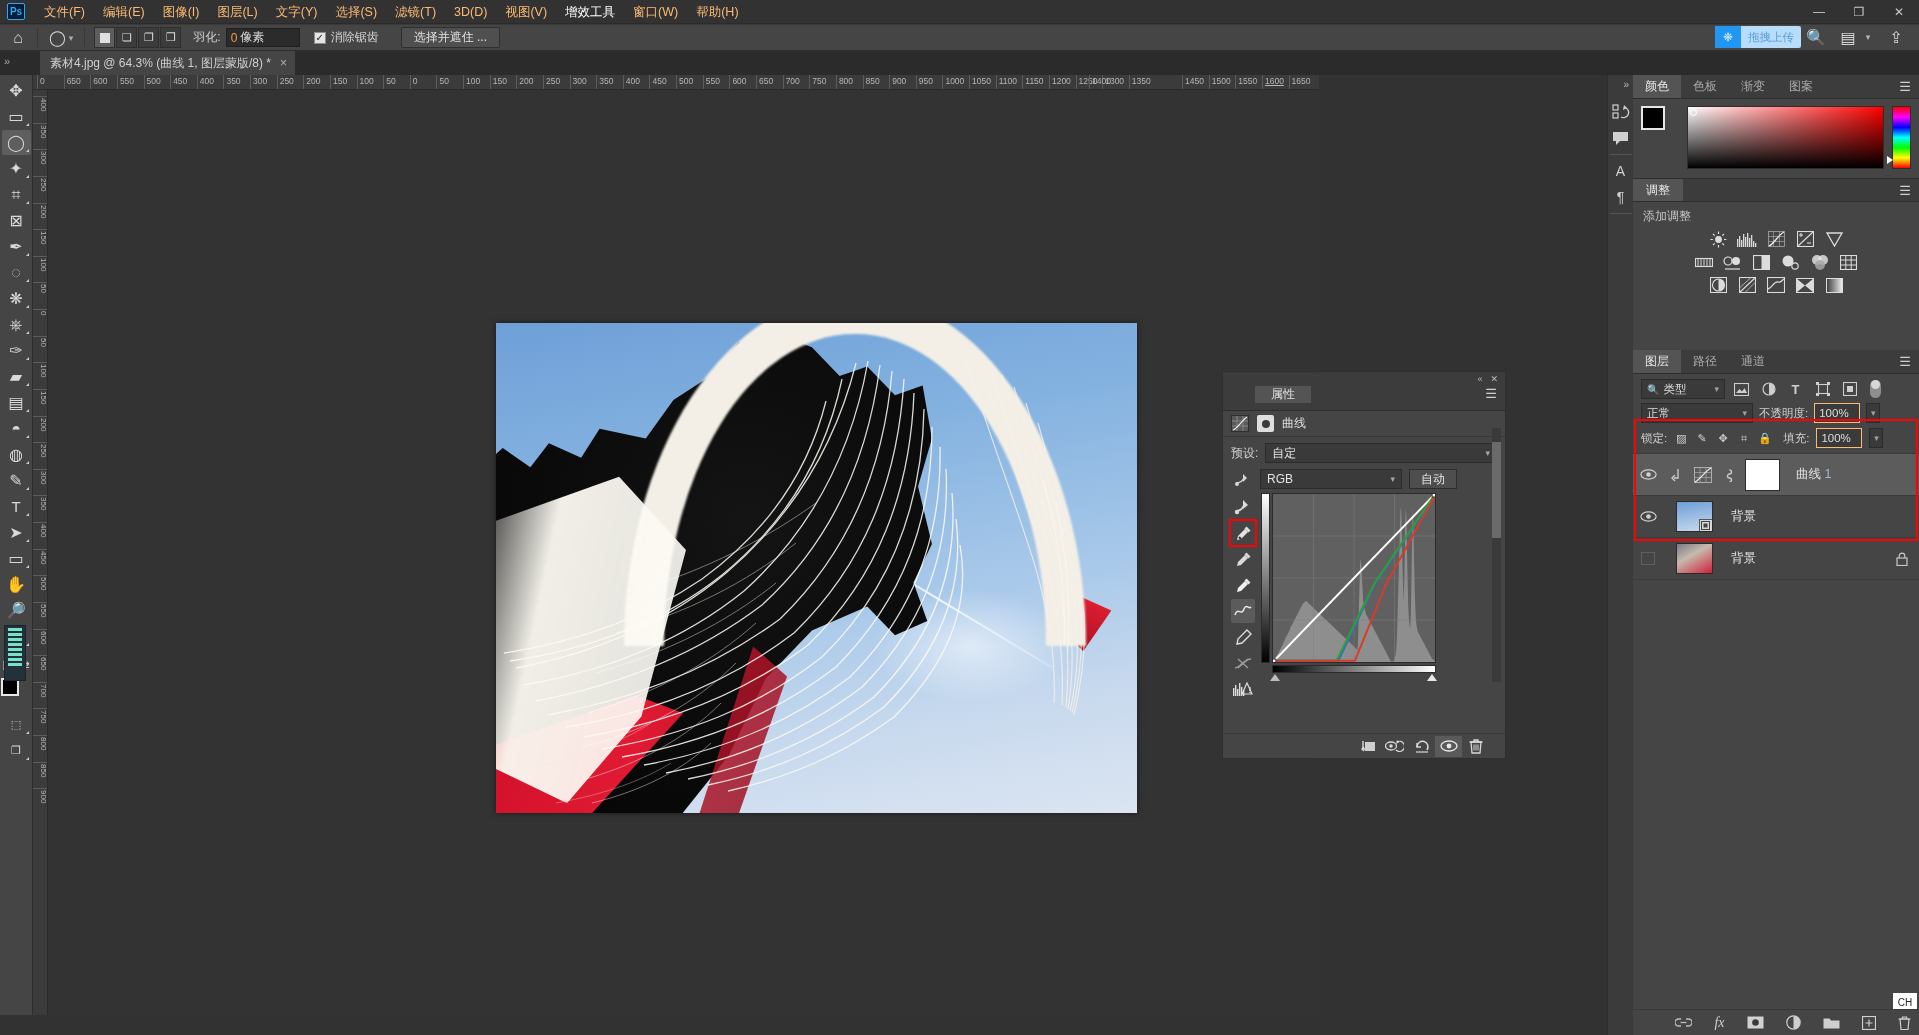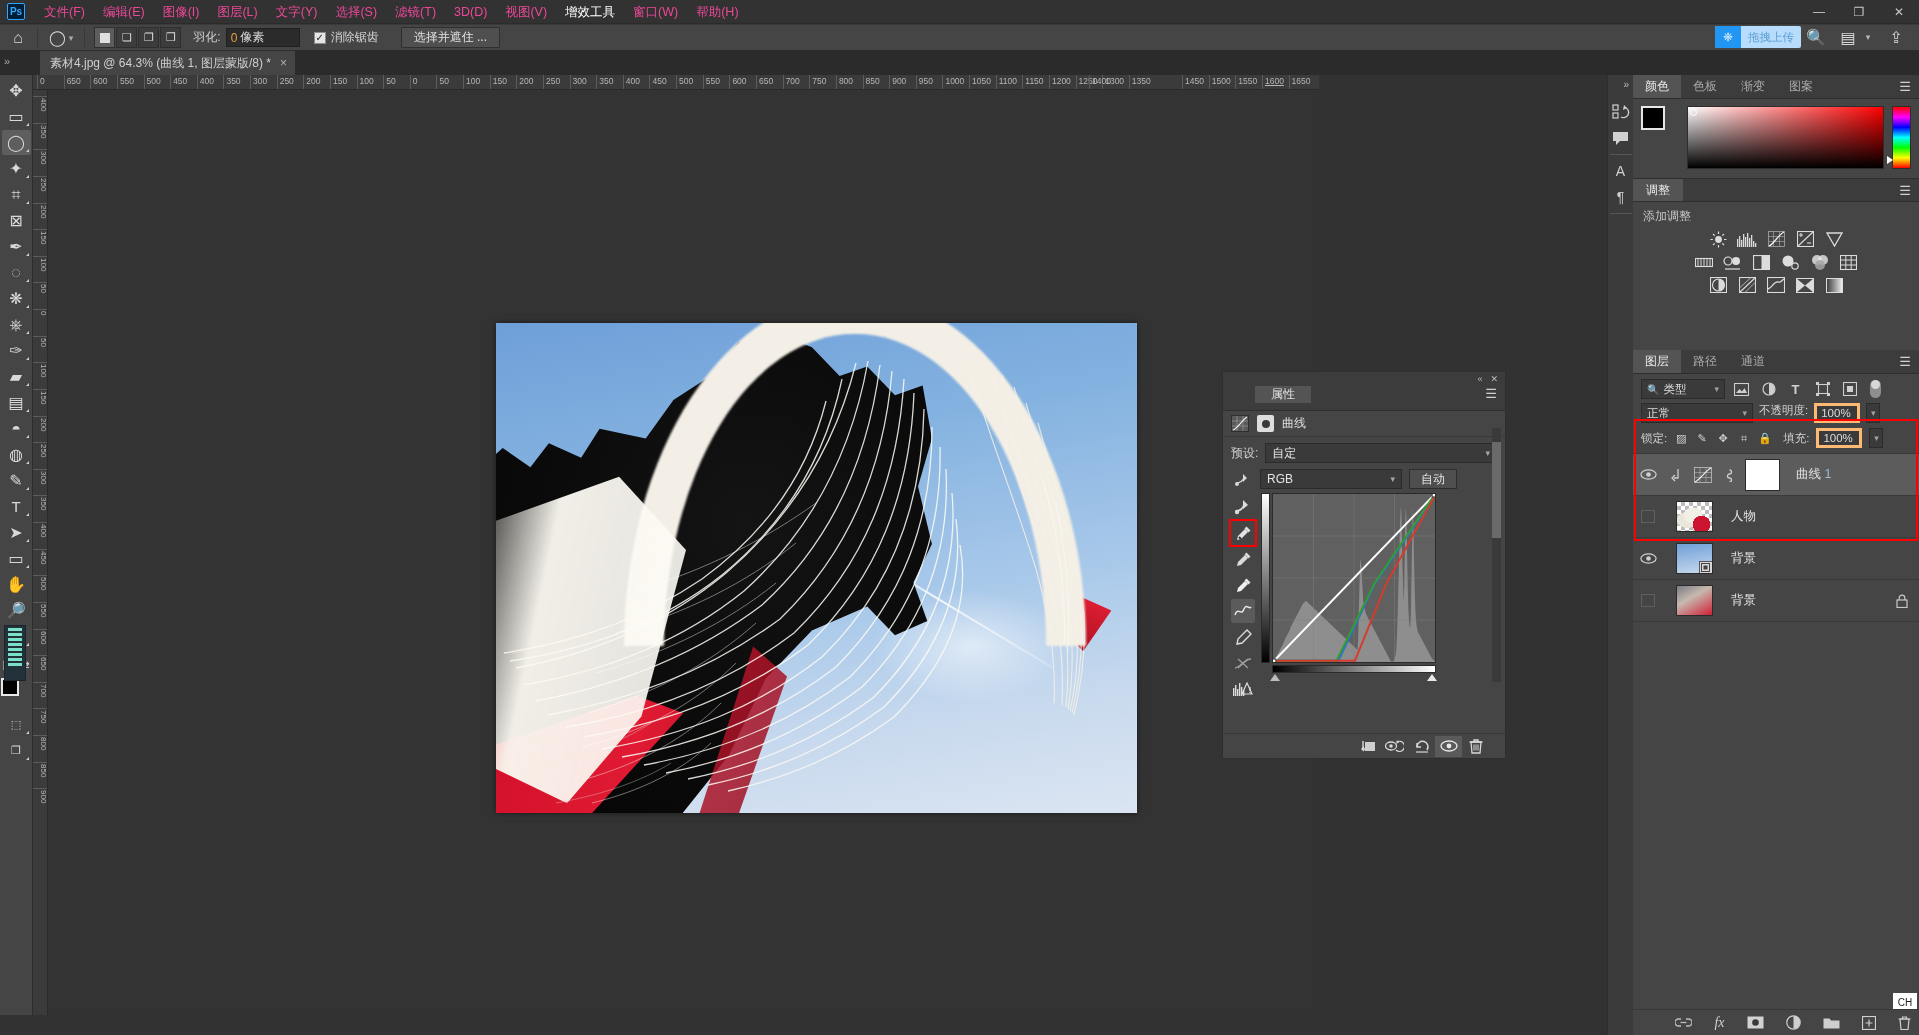--- a/index.html
+++ b/index.html
@@ -18,21 +18,21 @@
     background: #323232; display: flex; align-items: center;
     border-bottom: 1px solid #2b2b2b;
   }
   .ps-logo {
     width: 18px; height: 17px; margin-left: 7px; margin-right: 10px;
     background: #001e36; border: 1px solid #31a8ff; border-radius: 2px;
     color: #31a8ff; font-size: 10px; font-weight: bold;
     display: flex; align-items: center; justify-content: center;
   }
   .menu-item {
-    color: #ec4899; font-size: 12.5px; padding: 3px 9px; white-space: nowrap;
+    color: #fdba74; font-size: 12.5px; padding: 3px 9px; white-space: nowrap;
     line-height: 16px;
   }
   .menu-item.accent { color: #ffffff; }
   .win-ctrls { position: absolute; right: 0; top: 0; height: 24px; display: flex; }
   .win-btn {
     width: 40px; height: 24px; display: flex; align-items: center;
     justify-content: center; color: #c8c8c8; font-size: 12px;
   }
 
   
@@ -384,29 +384,29 @@
   .lp-kind {
     background: #3a3a3a; border: 1px solid #2b2b2b; height: 20px; width: 84px;
     display: flex; align-items: center; gap: 4px; padding: 0 5px;
     color: #dcdcdc; font-size: 11.5px;
   }
   .lp-kind .cv { margin-left: auto; color: #a0a0a0; font-size: 9px; }
   .lp-fic { width: 21px; height: 20px; display: flex; align-items: center; justify-content: center; color: #cfcfcf; }
   .lp-toggle { width: 11px; height: 18px; border-radius: 6px; background: #8e8e8e; margin-left: 4px;
      display:flex; align-items:flex-start; justify-content:center; }
   .lp-toggle i { display:block; width: 9px; height: 9px; border-radius: 50%; background: #d8d8d8; margin-top:0px;}
-  .lp-blend { display: flex; align-items: flex-start; gap: 6px; padding: 0 8px 5px; }
+  .lp-blend { display: flex; align-items: center; gap: 6px; padding: 0 8px 5px; }
   .lp-mode {
     background: #3a3a3a; border: 1px solid #2b2b2b; height: 20px; width: 112px;
     display: flex; align-items: center; padding: 0 5px; color: #dcdcdc; font-size: 11.5px;
   }
   .lp-mode .cv { margin-left: auto; color: #a0a0a0; font-size: 9px; }
   .lp-op-label { color: #cfcfcf; font-size: 11.5px; }
   .lp-op-val {
-    background: #3a3a3a; border: 3px solid #fdba74; height: 20px; width: 46px;
+    background: #3a3a3a; border: 1px solid #fdba74; height: 20px; width: 46px;
     display: flex; align-items: center; padding: 0 4px; color: #dcdcdc; font-size: 11.5px;
   }
   .lp-op-cv { width: 14px; height: 20px; background: #3a3a3a; border: 1px solid #2b2b2b;
     display:flex; align-items:center; justify-content:center; color:#a0a0a0; font-size:9px; }
   .lp-lock { display: flex; align-items: center; gap: 7px; padding: 0 8px 5px; }
   .lp-lock .t { color: #cfcfcf; font-size: 11.5px; }
   .lp-lic { width: 14px; height: 16px; display: flex; align-items: center; justify-content: center; color: #cfcfcf; font-size: 11px; }
 
   .layer-list { border-top: 1px solid #3a3a3a; }
   .layer-row {
@@ -1170,35 +1170,20 @@
           <div class="thumb-cell" style="width:56px">
             <div class="thumb white-t" style="width:33px;height:30px"></div>
           </div>
           <div class="name-cell">
             <span>曲线</span>
             <span class="idx">1</span>
           </div>
         </div>
 
 
-        <div class="layer-row">
-          <div class="eye-cell off">
-            <svg width="14" height="13" viewBox="0 0 14 13">
-                <rect x="0.5" y="0.5" width="13" height="12" fill="none" stroke="#606060" stroke-width="1.1"></rect>
-              </svg>
-          </div>
-          <div class="thumb-cell">
-            <div class="thumb">
-                <div class="person"></div>
-              </div>
-          </div>
-          <div class="name-cell">
-            <span>人物</span>
-          </div>
-        </div>
 
         <div class="layer-row">
           <div class="eye-cell">
             <svg width="17" height="11" viewBox="0 0 17 11">
                 <ellipse cx="8.5" cy="5.5" rx="7.6" ry="4.6" fill="none" stroke="#d0d0d0" stroke-width="1.2"></ellipse>
                 <circle cx="8.5" cy="5.5" r="2.3" fill="#d0d0d0"></circle>
               </svg>
           </div>
           <div class="thumb-cell">
             <div class="thumb sky-t" style="position:relative">

